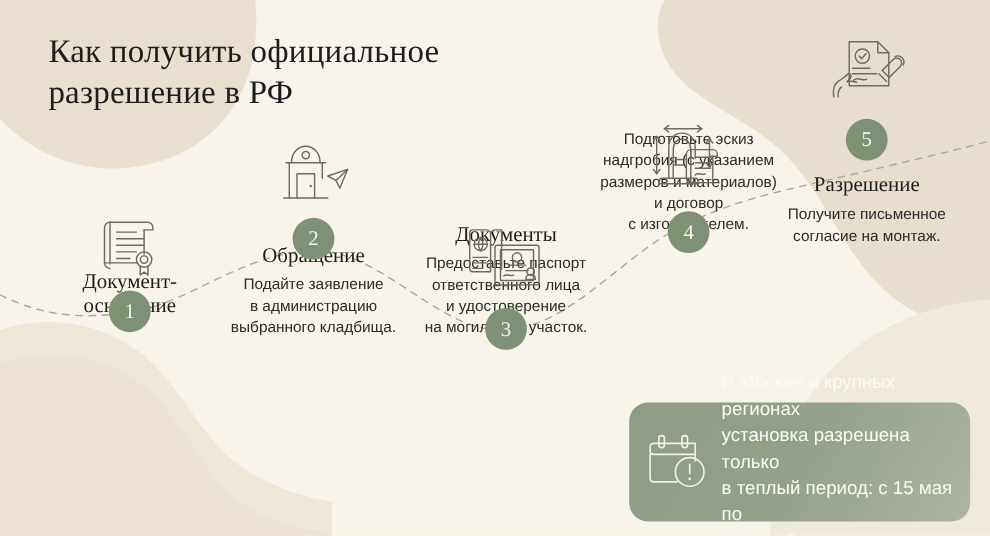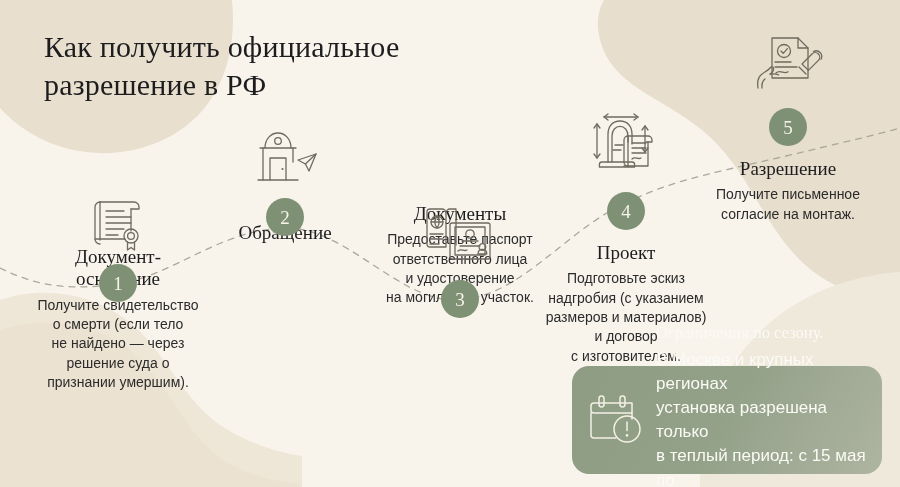--- a/index.html
+++ b/index.html
@@ -152,43 +152,41 @@
         <path d="M45,13 v22"></path>
         <path d="M20,15 h18 M20,21 h25 M20,27 h25 M20,33 h18 M20,39 h12"></path>
         <circle cx="45" cy="40" r="7"></circle>
         <circle cx="45" cy="40" r="3.4"></circle>
         <path d="M41.5,46 l0,8 l3.5,-2.6 l3.5,2.6 l0,-8"></path>
       </svg>
     </div>
     <div class="step-badge" style="top:68px;">1</div>
     <div class="step-title" style="margin-top:50px;">Документ-
 основание</div>
-    <div class="step-desc">Получите свидетельство
-о смерти (если тело
-не найдено — через
-решение суда о
-признании умершим).</div>
   </div>
 
   <div class="step" style="left:185px; top:130px; width:200px;">
     <div class="step-icon" style="top:0;">
       <svg width="70" height="58" viewBox="0 0 70 58" fill="none" stroke="#6f6a5e" stroke-width="1.3" stroke-linecap="round" stroke-linejoin="round" xmlns="http://www.w3.org/2000/svg">
         <path d="M10,18 h36"></path>
         <path d="M13,18 v32 M43,18 v14"></path>
         <path d="M8,50 h40"></path>
         <path d="M15,18 C15,9 21,3 28,3 C35,3 41,9 41,18"></path>
         <circle cx="28" cy="11" r="3.3"></circle>
         <path d="M20,50 v-22 h16 v22"></path>
         <circle cx="32.5" cy="39" r="1.1" fill="#6f6a5e" stroke="none"></circle>
         <path d="M48,30 l18,-6 l-7,17 l-3.6,-7 Z"></path>
         <path d="M55.4,34 l10.6,-10"></path>
       </svg>
     </div>
     <div class="step-badge" style="top:68px;">2</div>
     <div class="step-title" style="margin-top:92px;">Обращение</div>
+    <div class="step-desc">Подайте заявление
+в администрацию
+выбранного кладбища.</div>
   </div>
 
   <div class="step" style="left:350px; top:203px; width:220px;">
     <div class="step-icon" style="top:0;">
       <svg width="76" height="62" viewBox="0 0 76 62" fill="none" stroke="#6f6a5e" stroke-width="1.3" stroke-linecap="round" stroke-linejoin="round" xmlns="http://www.w3.org/2000/svg">
         <path d="M8,6 h12 a4,4 0 0 1 4,4 v34 h-16 a3,3 0 0 1 -3,-3 v-32 a3,3 0 0 1 3,-3 Z"></path>
         <path d="M24,10 a4,4 0 0 1 4,-4 h6 v36"></path>
         <circle cx="15" cy="19" r="6"></circle>
         <path d="M9,19 h12 M15,13 c2.6,3.6 2.6,8.4 0,12 M15,13 c-2.6,3.6 -2.6,8.4 0,12"></path>
         <path d="M8,31 h13 M8,36 h13 M8,41 h9"></path>
@@ -224,21 +222,20 @@
         <path d="M27,33 h8 M25,38 h8"></path>
         <path d="M40,24 h20 a4,4 0 0 1 4,4 v2 h-6"></path>
         <path d="M40,24 a4,4 0 0 0 -4,4 v22 a4,4 0 0 0 4,4"></path>
         <path d="M36,54 h24 v-24"></path>
         <path d="M40,24 v30"></path>
         <path d="M44,31 h14 M44,36 h14 M44,41 h14"></path>
         <path d="M44,47 c3,-3 6,1 9,-1"></path>
       </svg>
     </div>
     <div class="step-badge" style="top:80px;">4</div>
-    <div class="step-title" style="margin-top:130px;">Проект</div>
     <div class="step-desc">Подготовьте эскиз
 надгробия (с указанием
 размеров и материалов)
 и договор
 с изготовителем.</div>
   </div>
 
   <div class="step" style="left:684px; top:28px; width:208px;">
     <div class="step-icon" style="top:0;">
       <svg width="76" height="64" viewBox="0 0 76 64" fill="none" stroke="#6f6a5e" stroke-width="1.3" stroke-linecap="round" stroke-linejoin="round" xmlns="http://www.w3.org/2000/svg">
@@ -269,21 +266,20 @@
         <path d="M3,22 v22 a3,3 0 0 0 3,3 h22"></path>
         <path d="M44,22 v6"></path>
         <rect x="11" y="5" width="5" height="11" rx="2.4"></rect>
         <rect x="32" y="5" width="5" height="11" rx="2.4"></rect>
         <circle cx="39" cy="38" r="13"></circle>
         <path d="M39,31 v8.6"></path>
         <circle cx="39" cy="44.4" r="1.3" fill="#f3f0e6" stroke="none"></circle>
       </svg>
     </div>
     <div class="note-text">
-      <div class="note-title">Ограничения по сезону.</div>
       <div class="note-body">В Москве и крупных регионах
 установка разрешена только
 в теплый период: с 15 мая по
 15 октября.</div>
     </div>
   </div>
 
 </div>
 
 </body></html>

